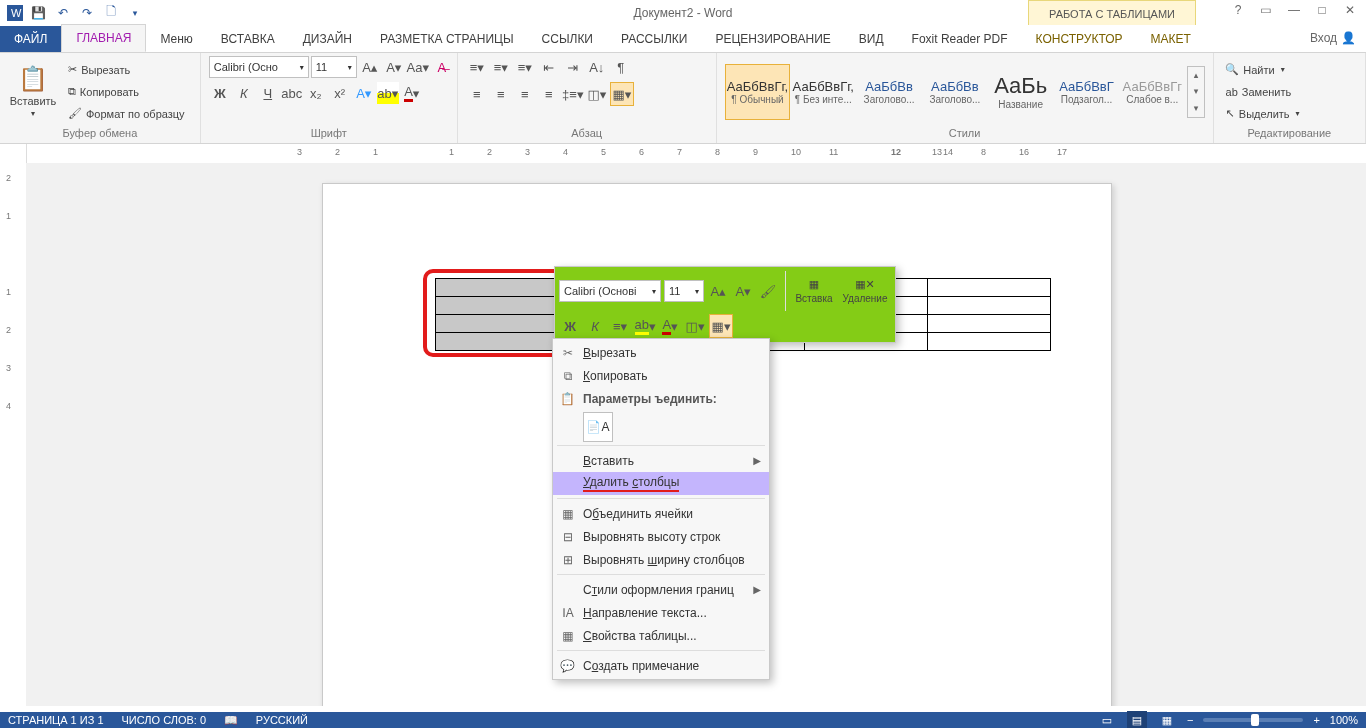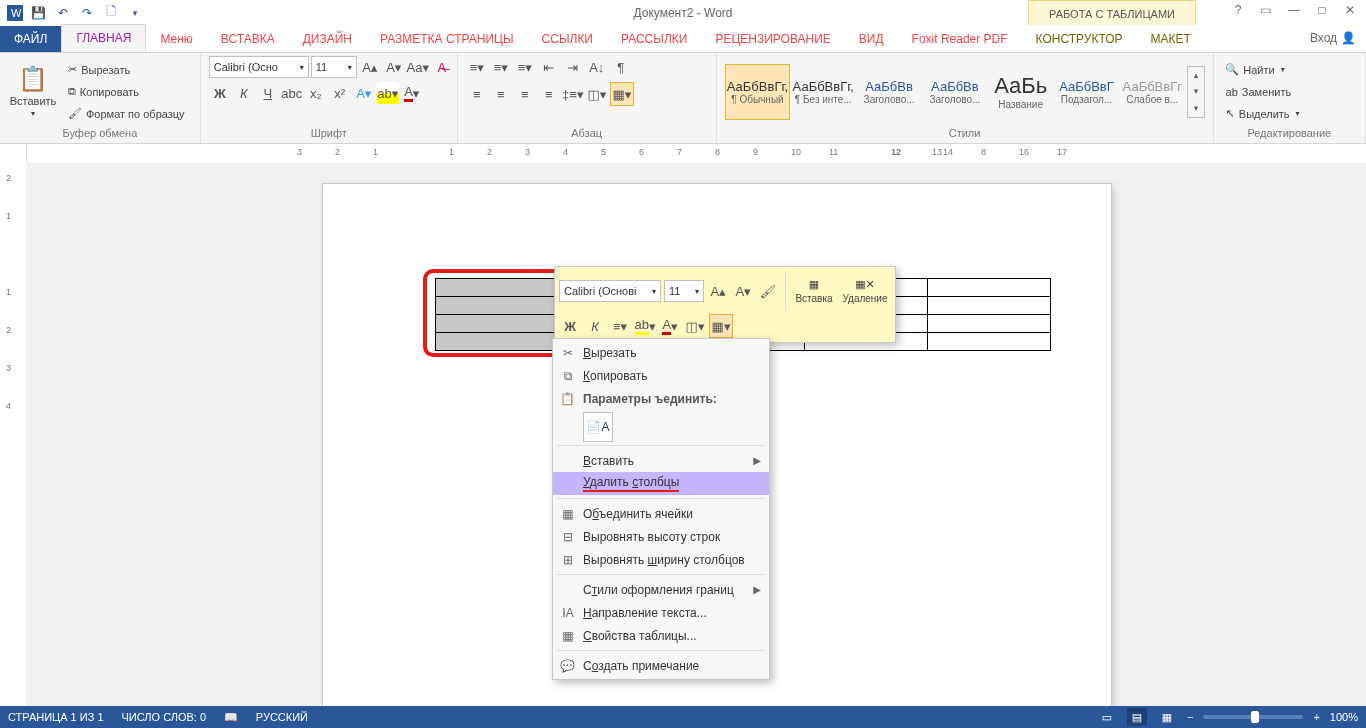--- a/index.html
+++ b/index.html
@@ -4,21 +4,21 @@
 <style>
 html,body{margin:0;padding:0;font-family:"Segoe UI",Tahoma,sans-serif;font-size:12px;background:#fff;color:#333;overflow:hidden;width:1366px;height:728px}
 .titlebar{height:25px;background:#fff;display:flex;align-items:center;position:relative;border-bottom:0}
 .qat{display:flex;align-items:center;gap:2px;padding-left:4px}
 .qat .btn{width:22px;height:22px;display:flex;align-items:center;justify-content:center;color:#2a579a}
 .title-center{position:absolute;left:50%;transform:translateX(-50%);font-size:12px;color:#666}
 .title-tools{position:absolute;right:170px;top:0;height:25px;display:flex;align-items:center;background:#fff6d5;border:1px solid #e8d77a;padding:0 20px;font-size:11px;color:#555}
 .win-btns{position:absolute;right:4px;top:0;display:flex;align-items:center;gap:4px}
 .win-btns span{width:24px;height:20px;display:flex;align-items:center;justify-content:center;color:#666;font-family:Arial}
 .tabs{height:27px;background:#fff;display:flex;align-items:flex-end;border-bottom:1px solid #d4d4d4;position:relative}
-.tab{padding:6px 14px;font-size:12px;color:#ef4444;cursor:pointer}
+.tab{padding:6px 14px;font-size:12px;color:#404040;cursor:pointer}
 .tab.file{background:#2a579a;color:#fff}
 .tab.active{color:#a21caf;border:1px solid #d4d4d4;border-bottom:1px solid #f5f5f5;background:#f5f5f5}
 .tab.tool{color:#7a6100}
 .login{position:absolute;right:10px;top:6px;font-size:12px;color:#666;display:flex;align-items:center;gap:4px}
 .ribbon{height:90px;background:#f5f5f5;border-bottom:1px solid #d4d4d4;display:flex}
 .group{border-right:1px solid #e0e0e0;padding:3px 8px 2px 8px;display:flex;flex-direction:column;justify-content:space-between;position:relative}
 .group-label{font-size:11px;color:#777;text-align:center;padding-bottom:2px}
 .group-body{flex:1;display:flex;align-items:center;gap:6px}
 .bigbtn{display:flex;flex-direction:column;align-items:center;justify-content:center;width:50px;gap:2px;font-size:11px;color:#444}
 .vstack{display:flex;flex-direction:column;gap:2px}
@@ -40,32 +40,32 @@
 .ruler-h .mark{position:absolute;top:3px}
 .workspace{position:absolute;top:163px;bottom:22px;left:0;right:0;background:#fff;display:flex}
 .ruler-v{width:26px;background:#fff;border-right:0;position:relative;font-size:9px;color:#777}
 .ruler-v .mark{position:absolute;left:6px}
 .doc-area{flex:1;background:#f1f1f1;position:relative;overflow:hidden}
 .page{position:absolute;left:296px;top:20px;width:788px;height:540px;background:#fff;border:1px solid #c9c9c9;box-shadow:2px 2px 6px rgba(0,0,0,.15)}
 .wtable{position:absolute;left:112px;top:94px;border-collapse:collapse}
 .wtable td{border:1px solid #000;width:122px;height:17px;padding:0}
 .wtable td.sel{background:#c8c8c8}
 .redbox{position:absolute;border:4px solid #e21b1b;border-radius:10px;pointer-events:none}
-.minibar{position:absolute;background:#fef9c3;border:1px solid #c9c9c9;box-shadow:3px 3px 8px rgba(0,0,0,.25);padding:4px;display:flex;flex-direction:column;gap:3px}
+.minibar{position:absolute;background:#84cc16;border:1px solid #c9c9c9;box-shadow:3px 3px 8px rgba(0,0,0,.25);padding:4px;display:flex;flex-direction:column;gap:3px}
 .minibar .row{display:flex;align-items:center;gap:3px}
 .minibar .sep{width:1px;height:40px;background:#ddd;margin:0 3px}
 .ctxmenu{position:absolute;background:#f7f7f7;border:1px solid #c9c9c9;box-shadow:3px 3px 8px rgba(0,0,0,.25);width:216px;padding:2px 0}
 .ctxmenu .item{height:23px;display:flex;align-items:center;padding:0 10px 0 30px;position:relative;font-size:12px;color:#333}
 .ctxmenu .item .ico{position:absolute;left:6px;width:18px;text-align:center;color:#666}
 .ctxmenu .item.hover{background:#c4b5fd}
 .ctxmenu .item .arrow{position:absolute;right:8px;color:#666;font-size:10px}
 .ctxmenu .sep{height:1px;background:#ddd;margin:3px 4px}
 .ctxmenu .header{font-weight:600;color:#555}
 .underline-red{border-bottom:2px solid #e21b1b;padding-bottom:1px}
-.statusbar{position:absolute;bottom:0;left:0;right:0;height:22px;background:#2a579a;color:#fff;display:flex;align-items:center;font-size:11px;padding:0 8px;gap:18px}
+.statusbar{position:absolute;bottom:0;left:0;right:0;height:16px;background:#2a579a;color:#fff;display:flex;align-items:center;font-size:11px;padding:0 8px;gap:18px}
 .statusbar .right{margin-left:auto;display:flex;align-items:center;gap:10px}
 .zoom-slider{width:100px;height:4px;background:#5a7fb5;position:relative;border-radius:2px}
 .zoom-slider .thumb{position:absolute;left:48px;top:-4px;width:8px;height:12px;background:#fff;border-radius:2px}
 .viewbtn{width:20px;height:18px;display:flex;align-items:center;justify-content:center;color:#fff}
 .viewbtn.active{background:#1e4176}
 u.kb{text-decoration:underline}
 .paste-opt{width:28px;height:28px;border:1px solid #c0c0c0;background:#fff;display:flex;align-items:center;justify-content:center;margin:2px 0 2px 30px}
 </style>
 </head>
 <body>

